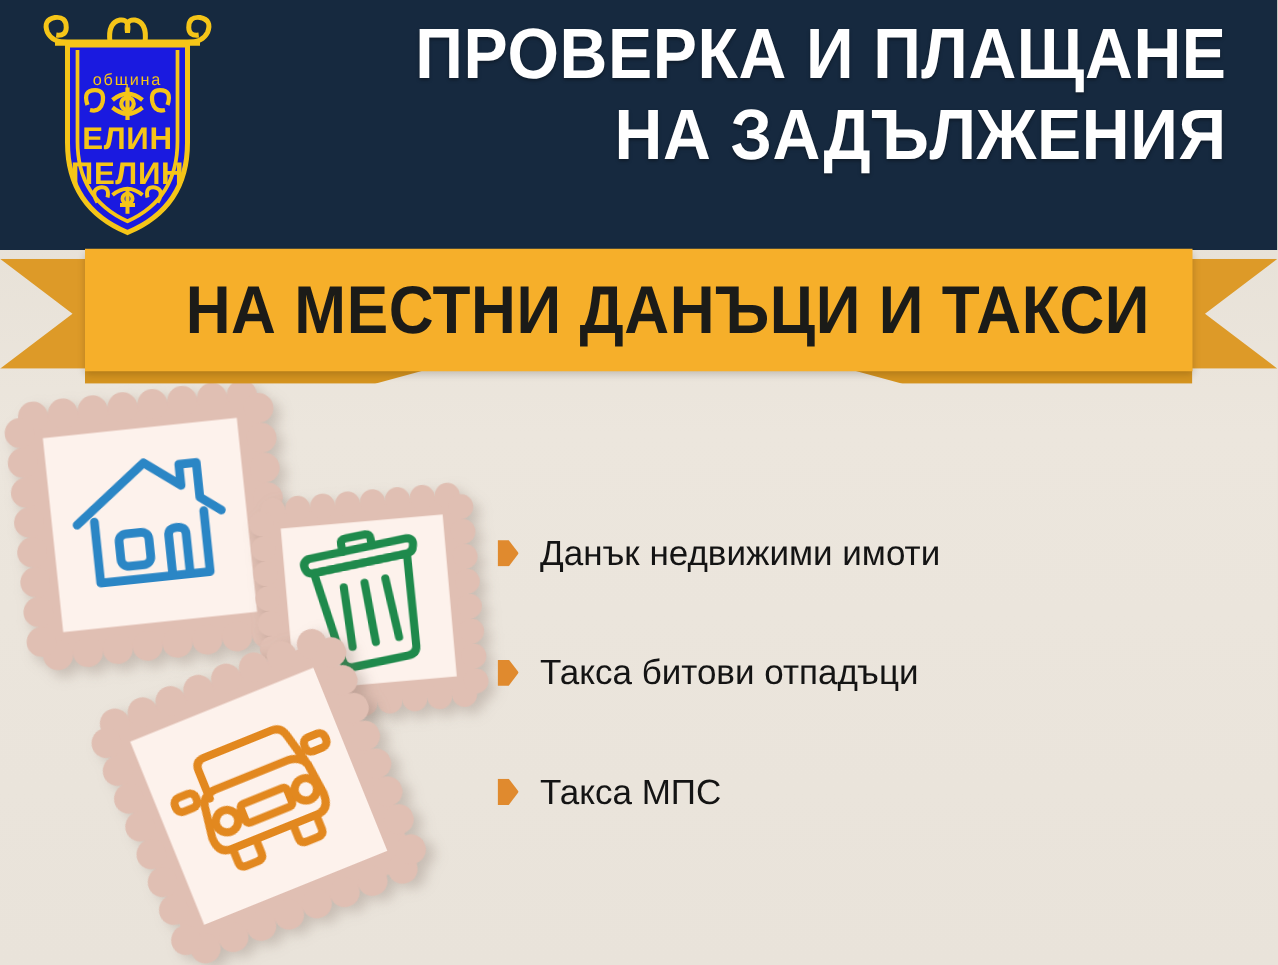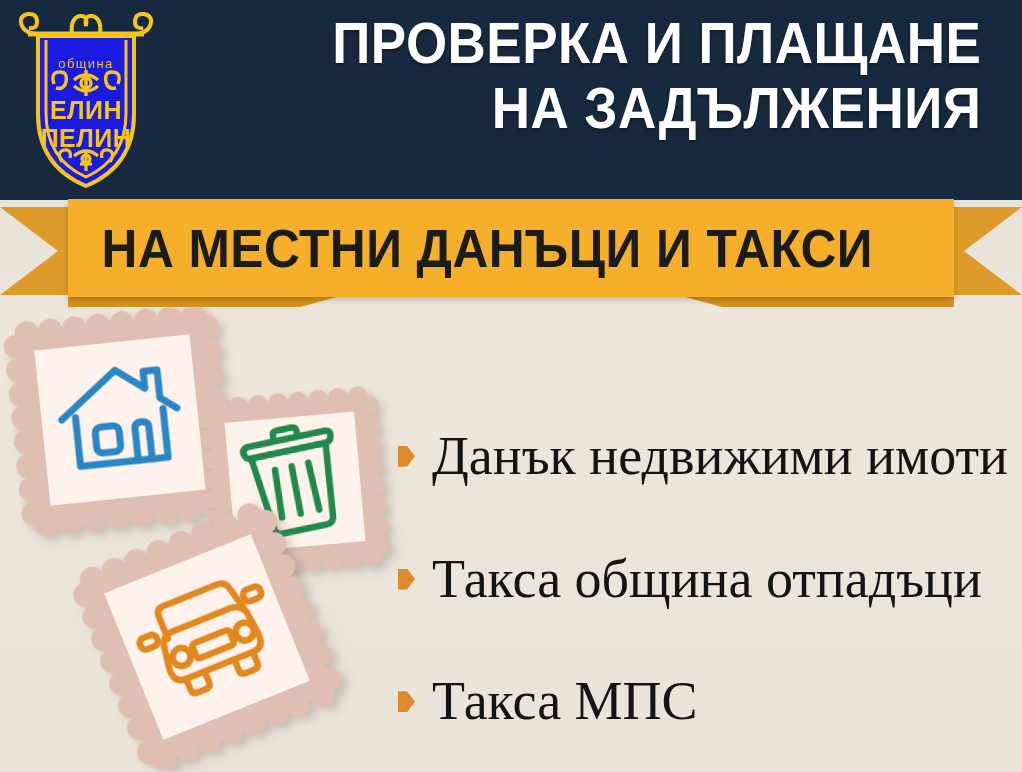--- a/index.html
+++ b/index.html
@@ -14,21 +14,21 @@
     overflow:hidden;
   }
 
   
   .header{
     position:absolute;left:0;top:0;width:1022px;height:200px;
     background:#16293f;
     z-index:3;
   }
   .logo{
-    position:absolute;left:6px;top:6px;width:160px;height:186px;
+    position:absolute;left:22px;top:6px;width:160px;height:186px;
   }
   .logo svg{display:block;}
 
   .title-block{
     position:absolute;left:190px;top:16px;width:820px;
     text-align:right;
     color:#ffffff;
     font-weight:bold;
     letter-spacing:0.5px;
     line-height:0.97;
@@ -62,21 +62,21 @@
     clip-path:polygon(0 0,140px 0,82px 44px,140px 88px,0 88px);
   }
   .ribbon-fold{
     position:absolute;top:84px;height:24px;background:#d4931f;
   }
   .ribbon-fold.left{left:68px;width:320px;clip-path:polygon(0 0,320px 0,232px 24px,0 24px);}
   .ribbon-fold.right{right:68px;width:320px;clip-path:polygon(0 0,320px 0,320px 24px,88px 24px);}
   .ribbon-main{
     position:absolute;left:68px;top:0px;width:886px;height:98px;
     background:#f6af2a;
-    display:flex;align-items:center;justify-content:flex-start;
+    display:flex;align-items:center;justify-content:flex-end;
     box-shadow:0 3px 6px rgba(0,0,0,0.18);
   }
   .ribbon-text{
     color:#1b1b18;
     font-size:54px;font-weight:bold;
     font-family:"Liberation Sans",sans-serif;
     letter-spacing:0.5px;
     white-space:nowrap;
     transform:scaleX(0.92);
   }
@@ -94,22 +94,22 @@
   .list-item{
     display:flex;align-items:center;
     margin-bottom:66px;
   }
   .bullet-shape{
     width:17px;height:21px;flex:0 0 auto;margin-right:17px;
     background:#e08a2e;
     clip-path:polygon(0 0,9px 0,17px 10.5px,9px 21px,0 21px);
   }
   .item-text{
-    font-family:Liberation Serif, serif;
-    font-size:54px;
+    font-family:Liberation Sans, sans-serif;
+    font-size:28px;
     color:#141414;
     line-height:1.05;
     white-space:nowrap;
   }
 </style>
 </head>
 <body>
 
 <div class="page">
 
@@ -337,21 +337,21 @@
 
   <div class="list">
 
     <div class="list-item">
       <span class="bullet-shape"></span>
       <span class="item-text">Данък недвижими имоти</span>
     </div>
 
     <div class="list-item">
       <span class="bullet-shape"></span>
-      <span class="item-text">Такса община отпадъци</span>
+      <span class="item-text">Такса битови отпадъци</span>
     </div>
 
     <div class="list-item">
       <span class="bullet-shape"></span>
       <span class="item-text">Такса МПС</span>
     </div>
 
   </div>
 
 </div>

